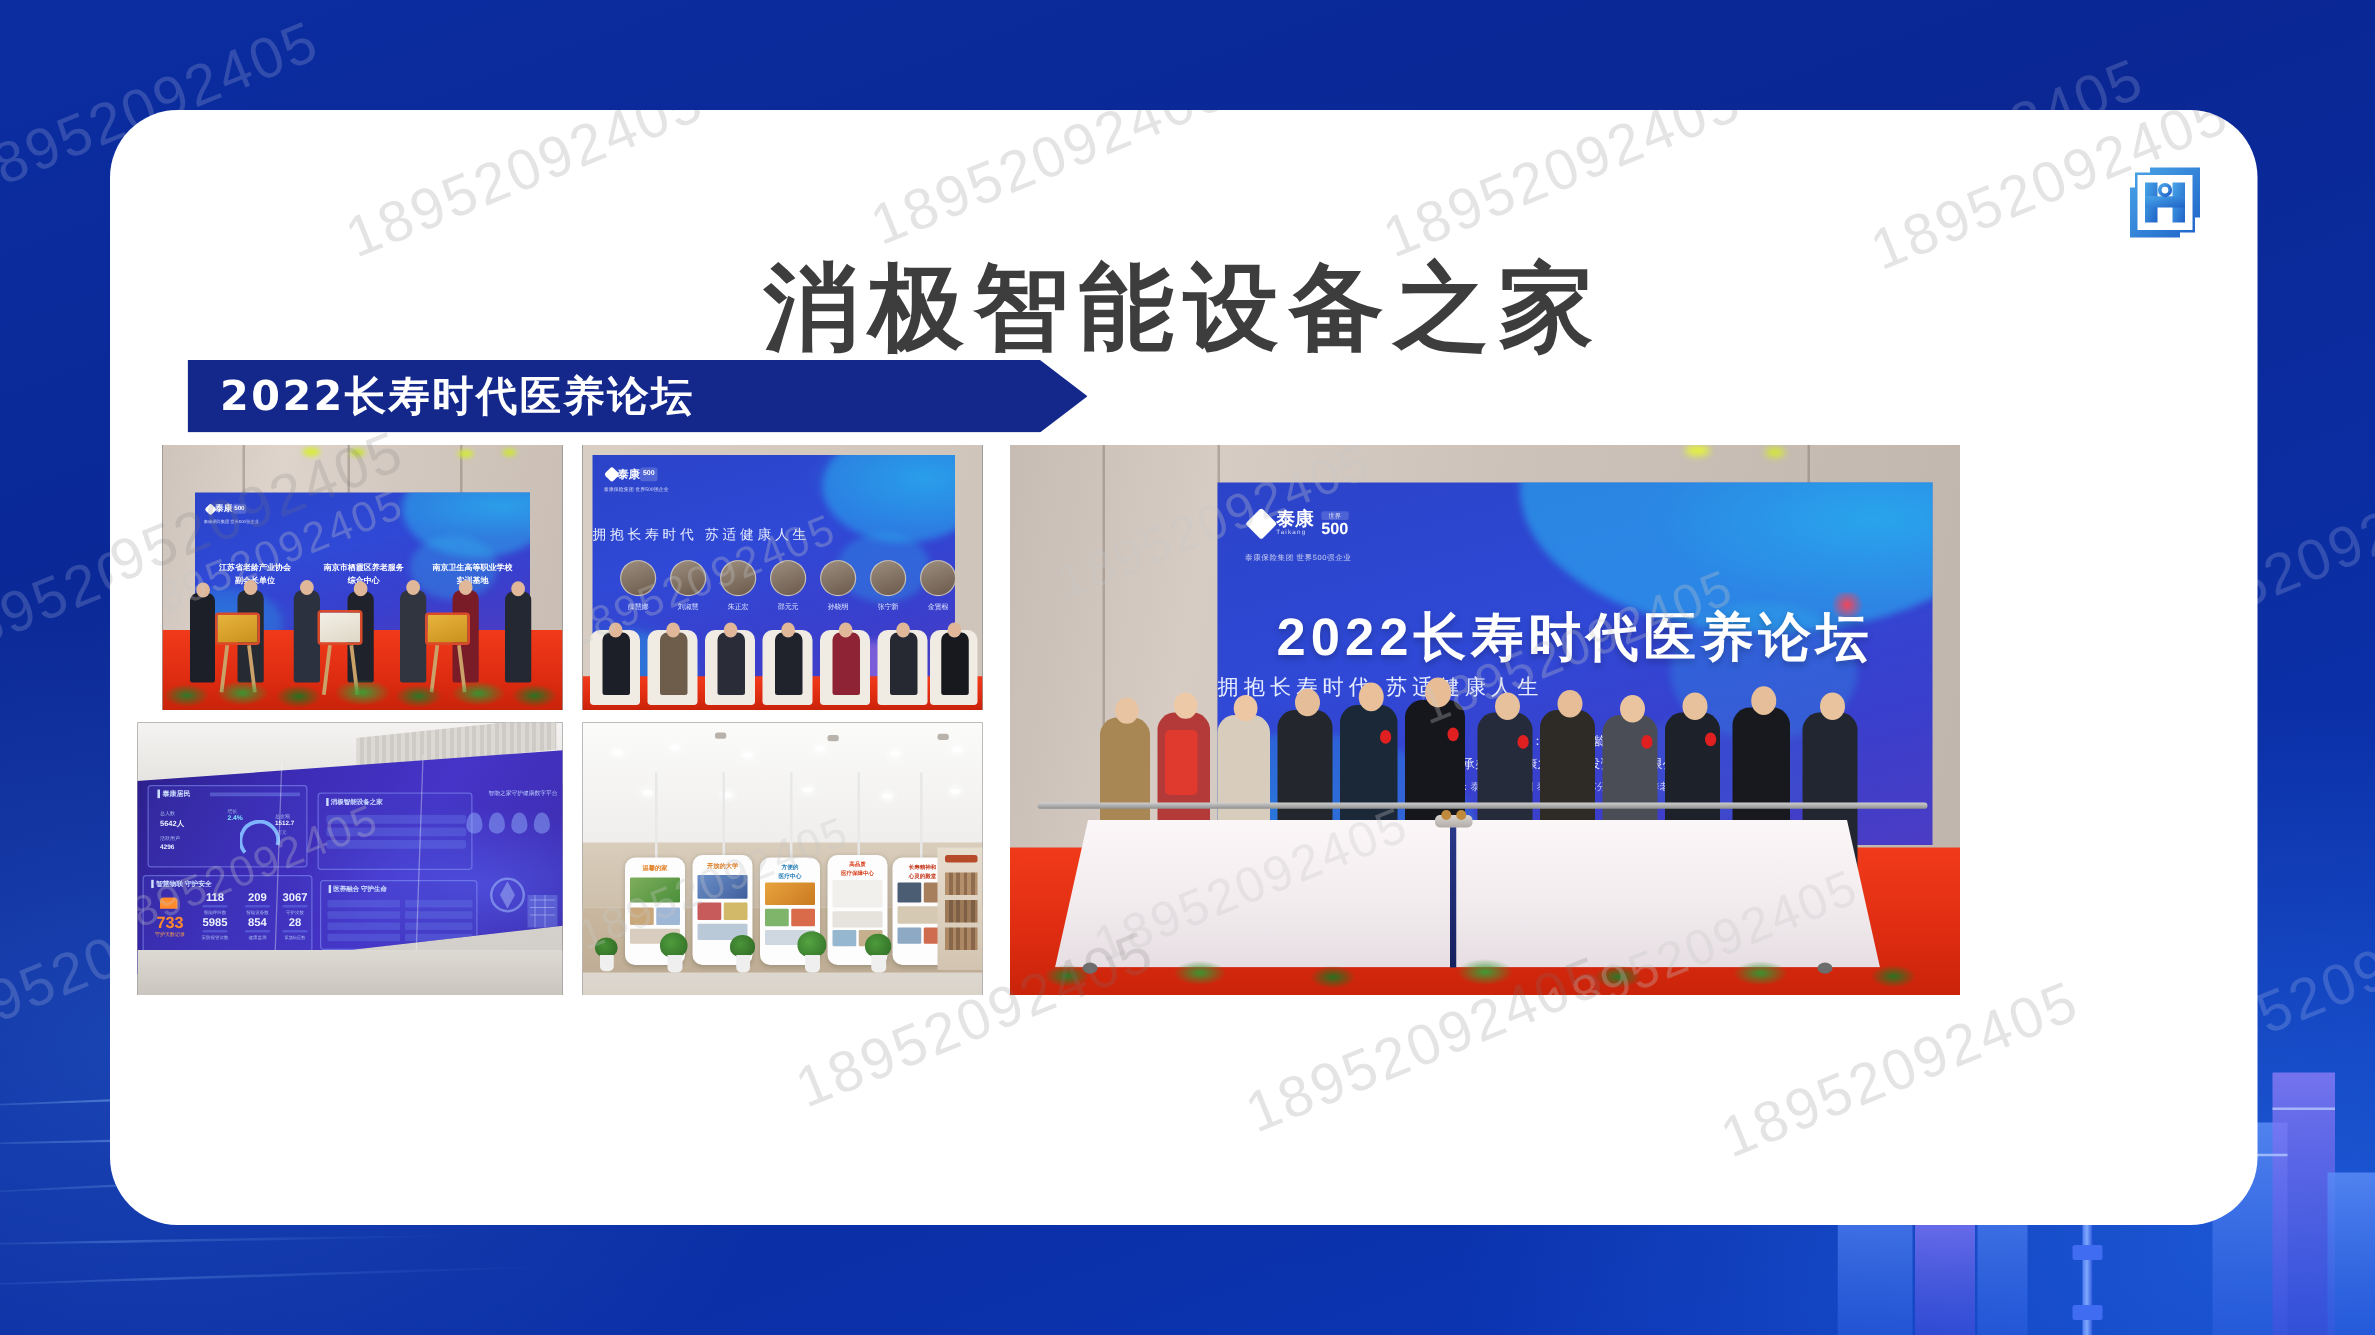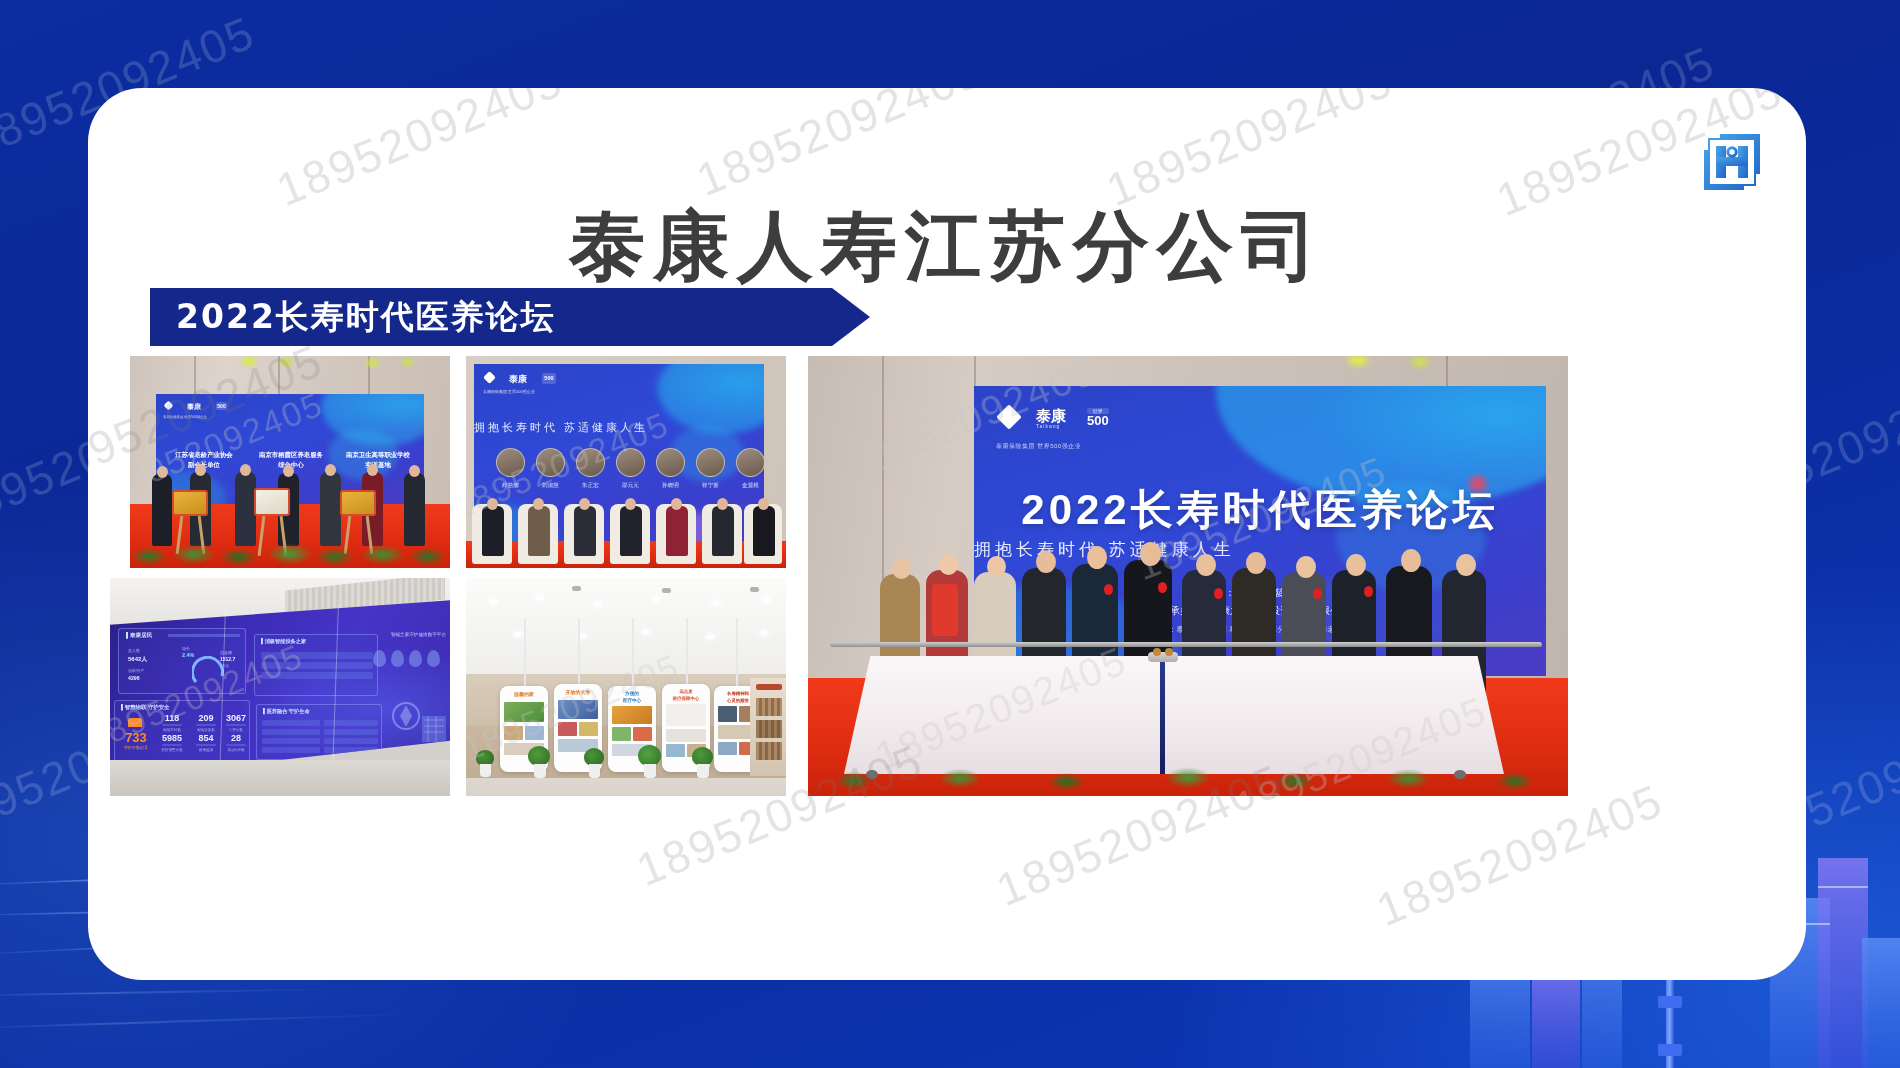--- a/index.html
+++ b/index.html
@@ -110,21 +110,21 @@
   .ledscreen {
     position:absolute;
     background:
       radial-gradient(ellipse 55% 40% at 92% 10%, rgba(40,180,235,.55) 0%, rgba(40,180,235,0) 60%),
       radial-gradient(ellipse 40% 35% at 6% 92%, rgba(30,150,220,.40) 0%, rgba(30,150,220,0) 65%),
       linear-gradient(165deg,#2b43c8 0%,#2f49d6 40%,#3a3fcc 75%,#4b3cc4 100%);
     overflow:hidden;
   }
   .blob { position:absolute; border-radius:50%; filter:blur(3px); }
 
-  .tk-logo { position:absolute; display:flex; gap:15px; }
+  .tk-logo { position:absolute; display:flex; align-items:center; gap:0; }
   .tk-diamond { background:#fff; transform:rotate(45deg); border-radius:2px; }
   .tk-word { color:#fff; font-weight:bold; }
   .tk-500 { background:rgba(255,255,255,.18); color:#fff; text-align:center; font-weight:bold; border-radius:2px; }
 
   .scr-title { position:absolute; width:100%; text-align:center; color:#fff; font-weight:bold; }
   .scr-sub   { position:absolute; width:100%; color:#e6ecff; }
   .head   { position:absolute; border-radius:50%; background:#e0b899; }
 
   .avatar { position:absolute; border-radius:50%; background:linear-gradient(160deg,#9c8d7e,#6b5a4c); border:1px solid rgba(255,255,255,.5); }
   .avname { position:absolute; color:#dfe6ff; text-align:center; }
@@ -265,21 +265,21 @@
       <path d="M0 14 H10 V0 H22 V10 H14 V24 H0 Z" fill="#fff" opacity="0"></path>
       <rect x="16" y="16" width="10" height="32" fill="url(#lg)"></rect>
       <rect x="38" y="16" width="10" height="32" fill="url(#lg)"></rect>
       <rect x="16" y="27" width="32" height="9" fill="url(#lg)"></rect>
       <circle cx="32" cy="22" r="4.2" fill="none" stroke="url(#lg)" stroke-width="3"></circle>
       <path d="M2 2 H20 V8 H8 V20 H2 Z" fill="#fff"></path>
       <path d="M62 62 H44 V56 H56 V44 H62 Z" fill="#fff"></path>
     </svg>
   </div>
 
-  <div id="page-title">泰康人寿江苏分公司</div>
+  <div id="page-title">消极智能设备之家</div>
 
   <div id="section-banner">
     <span id="section-banner-label">2022长寿时代医养论坛</span>
   </div>
 
   <div id="gallery">
 
     <div class="photo" id="ph-plaque">
       <div class="ph-img">
         <div class="wall"></div>

